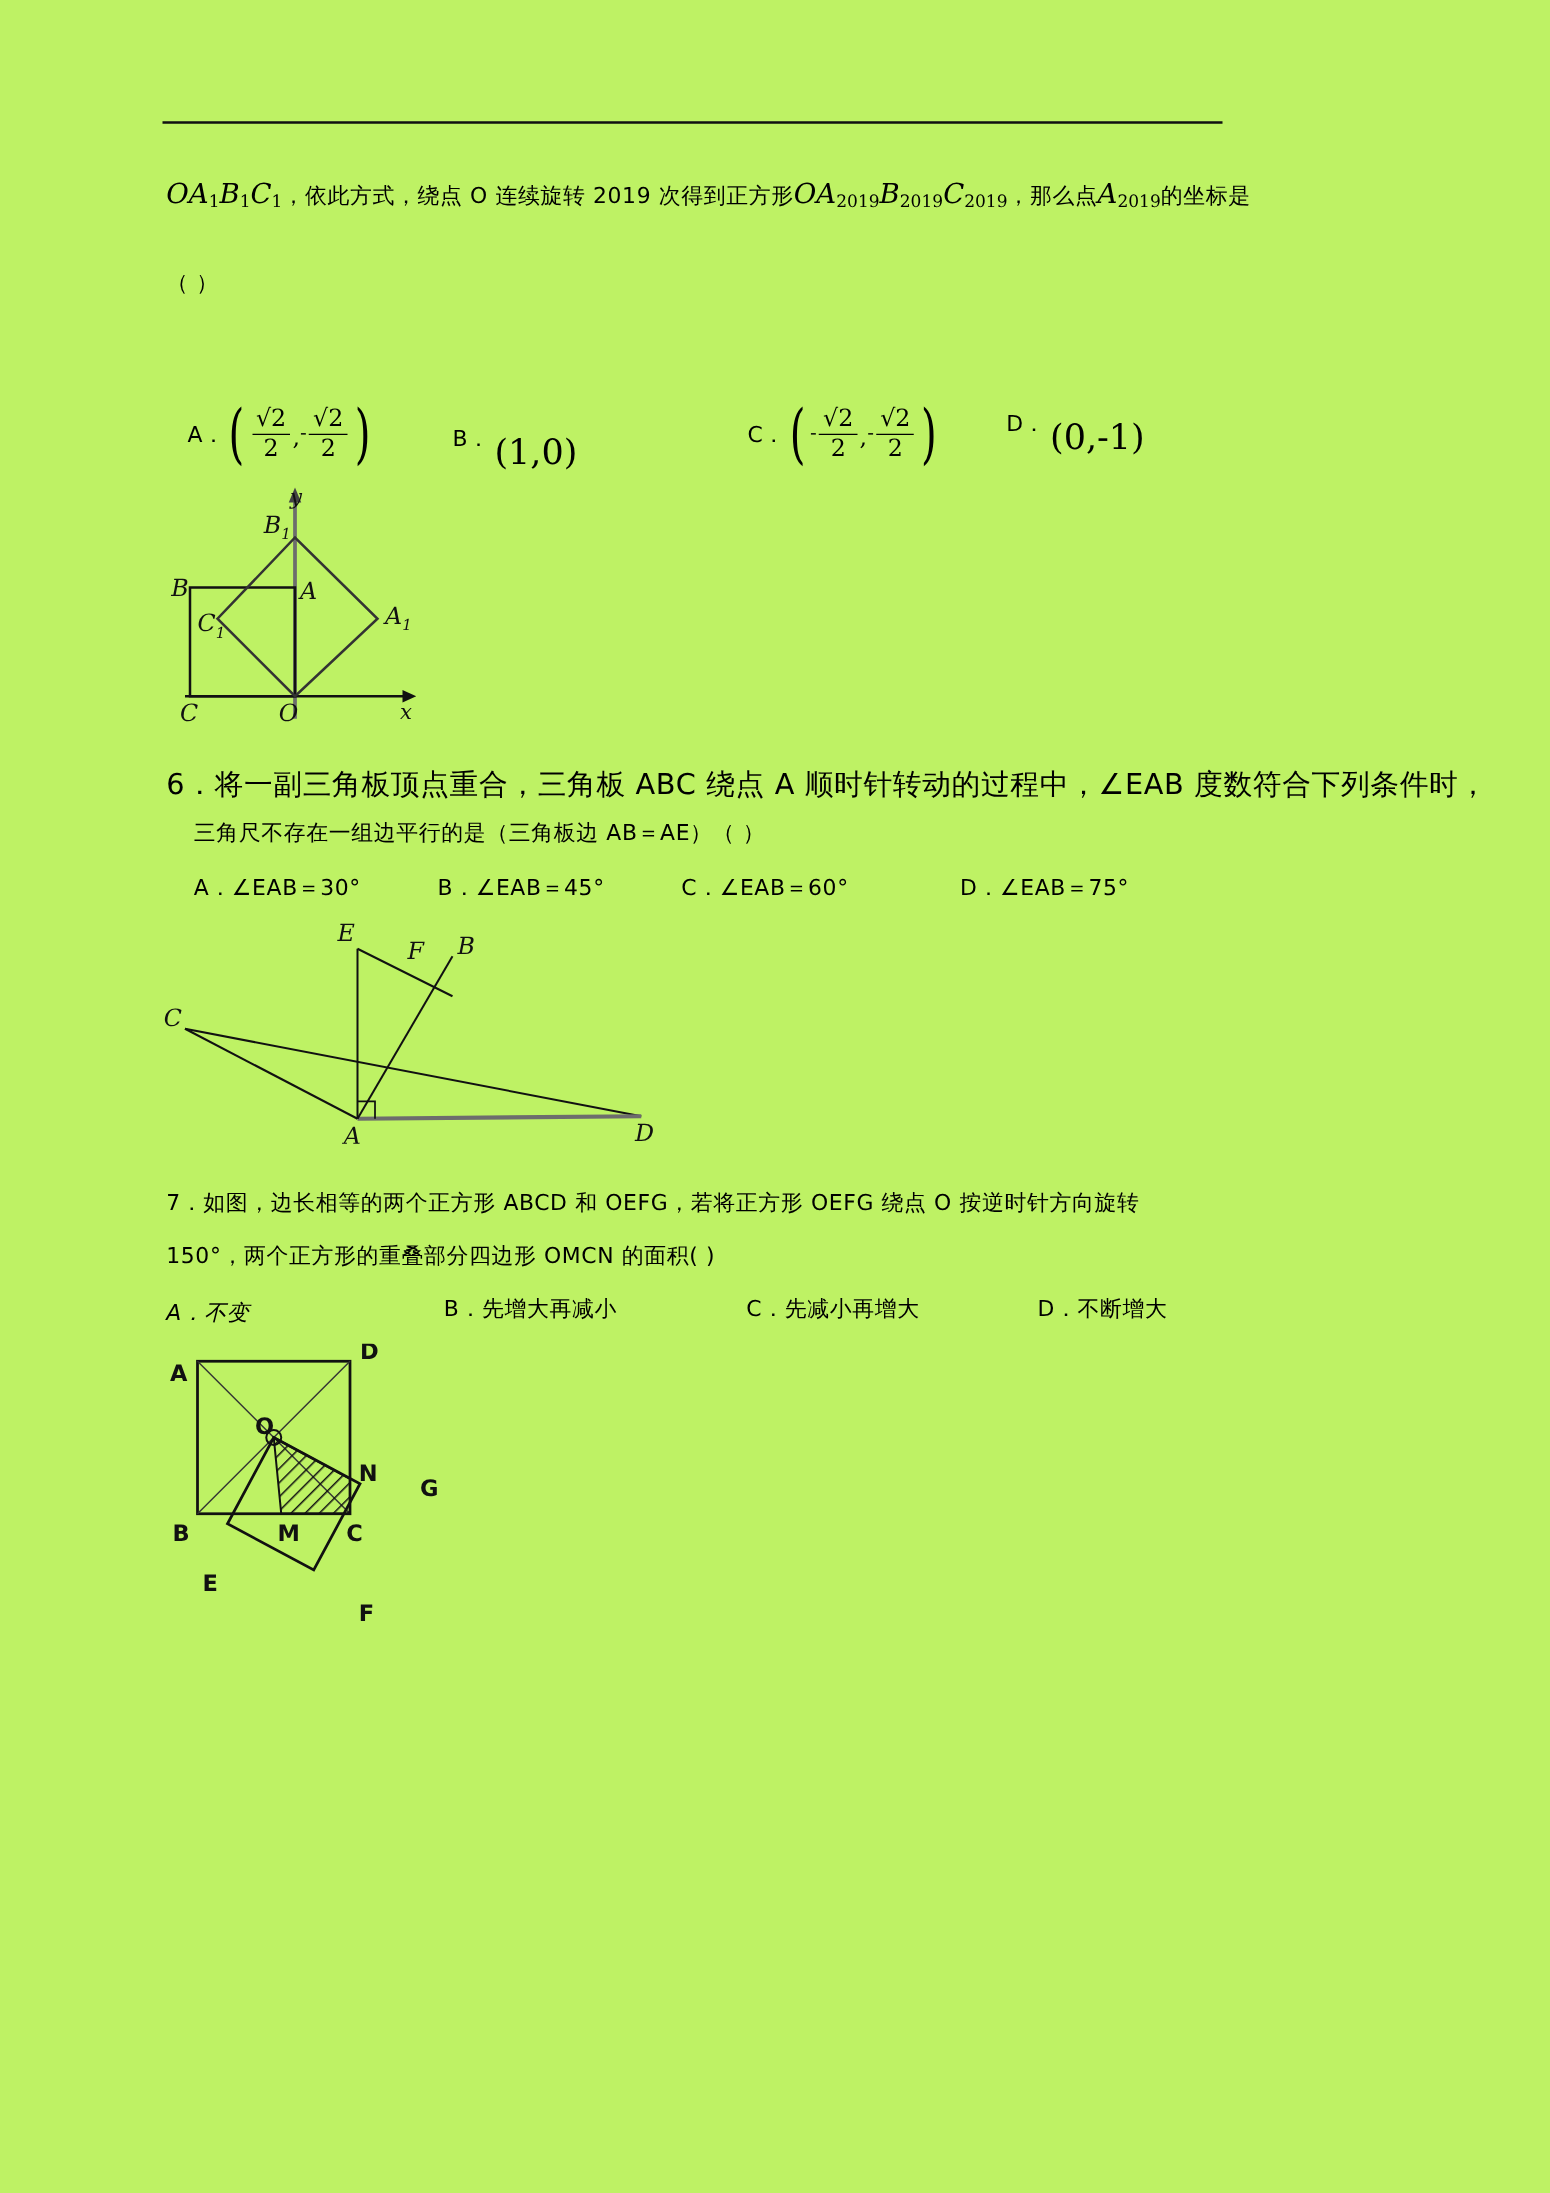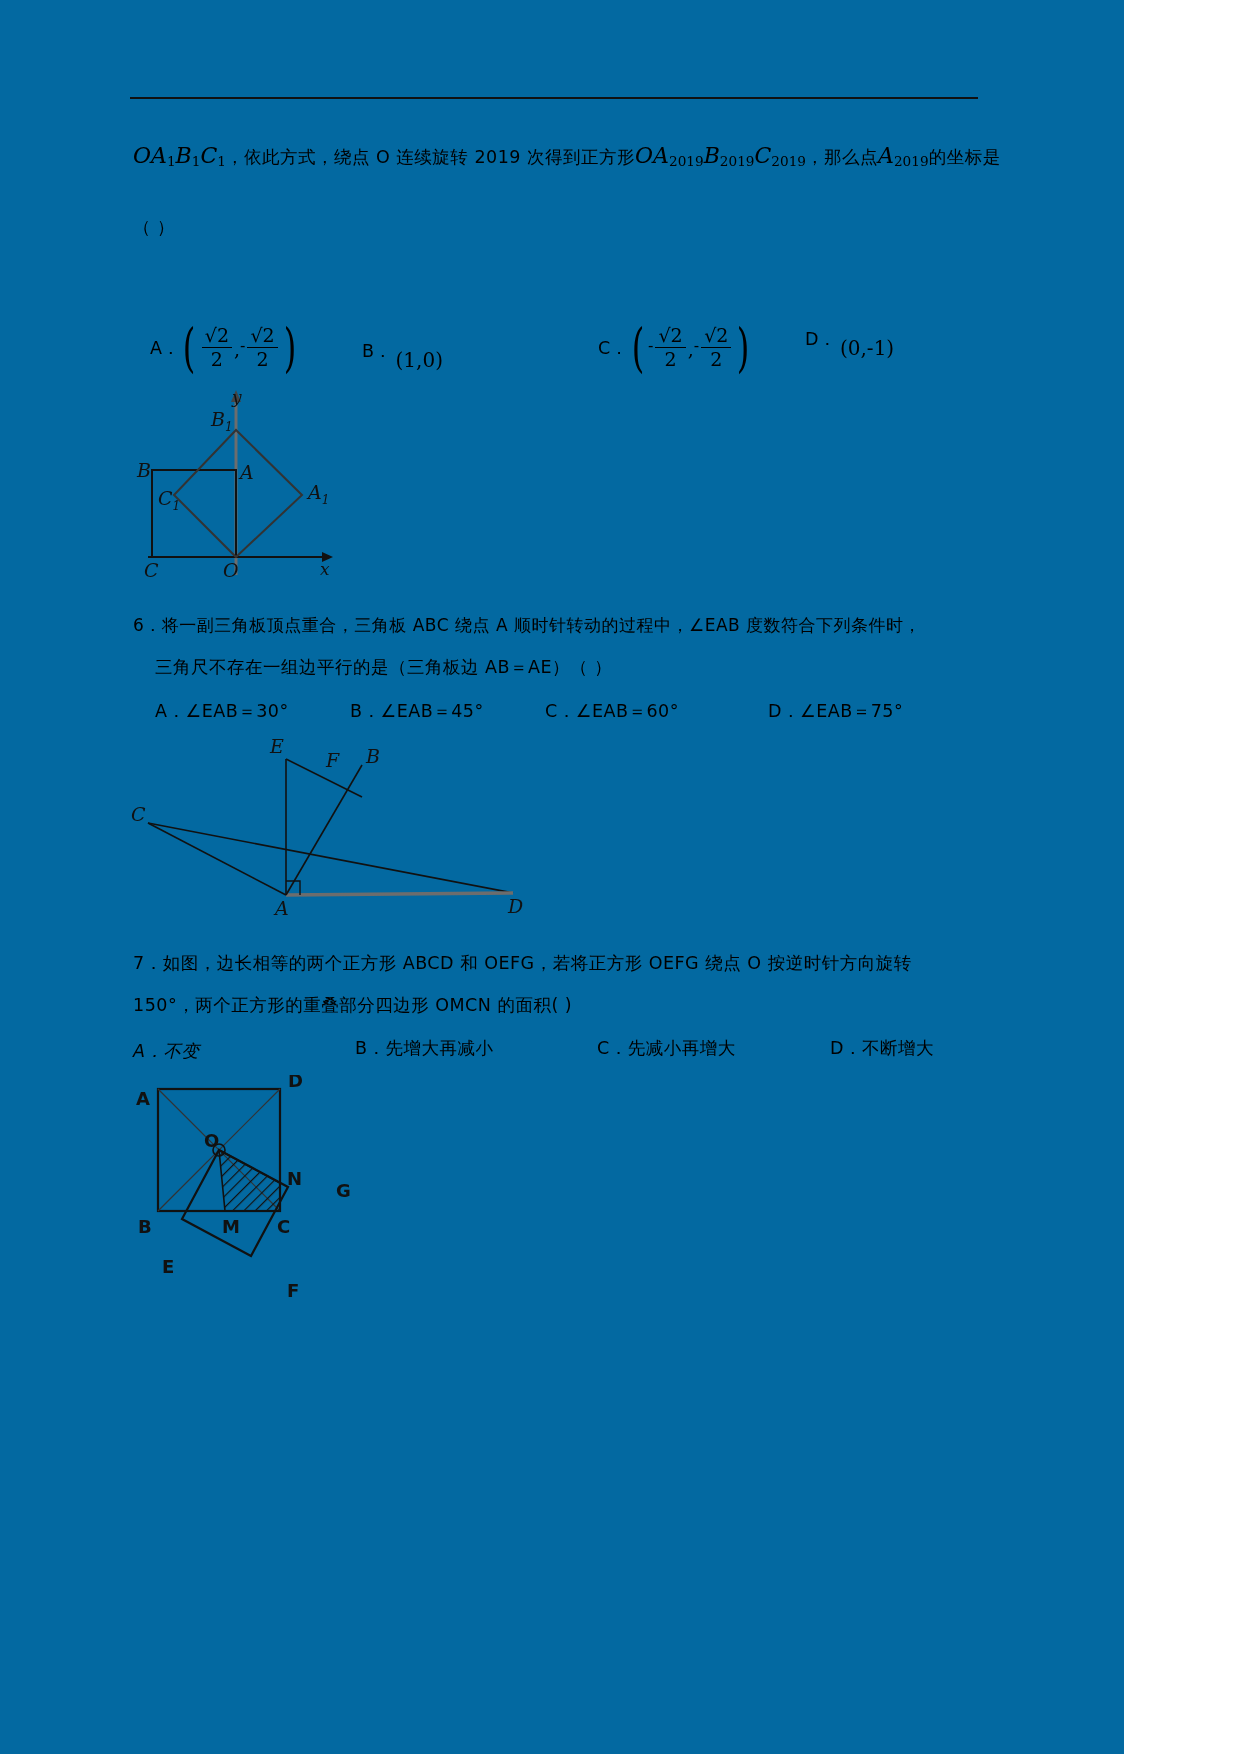--- a/index.html
+++ b/index.html
@@ -12,23 +12,23 @@
     width: 1240px;
     height: 1754px;
     position: relative;
     font-family: "DejaVu Sans", "Liberation Sans", sans-serif;
     color: #000000;
     overflow: hidden;
   }
   .page {
     position: absolute;
     left: 0; top: 0;
-    width: 1124px;
+    width: 1240px;
     height: 1754px;
-    background: #0369a1;
+    background: #bef264;
   }
   .hrule {
     position: absolute;
     left: 130px;
     top: 97px;
     width: 848px;
     height: 0;
     border-top: 2px solid #111;
   }
   
@@ -98,21 +98,21 @@
     vertical-align: 0.15em;
   }
   .comma-mid {
     font-style: normal;
     vertical-align: -0.15em;
     font-size: 19px;
   }
   .plaincoord {
     font-family: "DejaVu Serif", "Liberation Serif", serif;
     font-style: normal;
-    font-size: 20px;
+    font-size: 28px;
     vertical-align: -0.55em;
     margin-left: 4px;
   }
   
   .fig { position: absolute; }
   .fig svg { display: block; }
   .fig-label {
     font-family: "DejaVu Serif", "Liberation Serif", serif;
     font-style: italic;
     font-size: 19px;
@@ -191,21 +191,21 @@
       <text class="fig-label" x="93" y="192">O</text>
       <text class="fig-label" x="81" y="41"><tspan>B</tspan><tspan class="fig-label-sub" dy="5">1</tspan></text>
       <text class="fig-label" x="28" y="120"><tspan>C</tspan><tspan class="fig-label-sub" dy="5">1</tspan></text>
       <text class="fig-label" x="178" y="114"><tspan>A</tspan><tspan class="fig-label-sub" dy="5">1</tspan></text>
 
       <text class="fig-label" x="102" y="18" style="font-size:17px;">y</text>
       <text class="fig-label" x="190" y="190" style="font-size:17px;">x</text>
     </svg>
   </div>
 
-  <div class="txt cn" style="left:133px; top:617px; font-size:17px;">
+  <div class="txt cn" style="left:133px; top:617px; font-size:23px;">
     <span>6．</span><span>将一副三角板顶点重合，三角板 ABC 绕点 A 顺时针转动的过程中，∠EAB 度数符合下列条件时，</span>
   </div>
   <div class="txt cn" style="left:155px; top:659px;">三角尺不存在一组边平行的是（三角板边 AB＝AE）（      ）</div>
 
   <div class="txt cn" style="left:155px; top:703px;"><span>A．</span><span>∠EAB＝30°</span></div>
   <div class="txt cn" style="left:350px; top:703px;"><span>B．</span><span>∠EAB＝45°</span></div>
   <div class="txt cn" style="left:545px; top:703px;"><span>C．</span><span>∠EAB＝60°</span></div>
   <div class="txt cn" style="left:768px; top:703px;"><span>D．</span><span>∠EAB＝75°</span></div>
 
   <div class="fig" style="left:130px; top:735px;">

